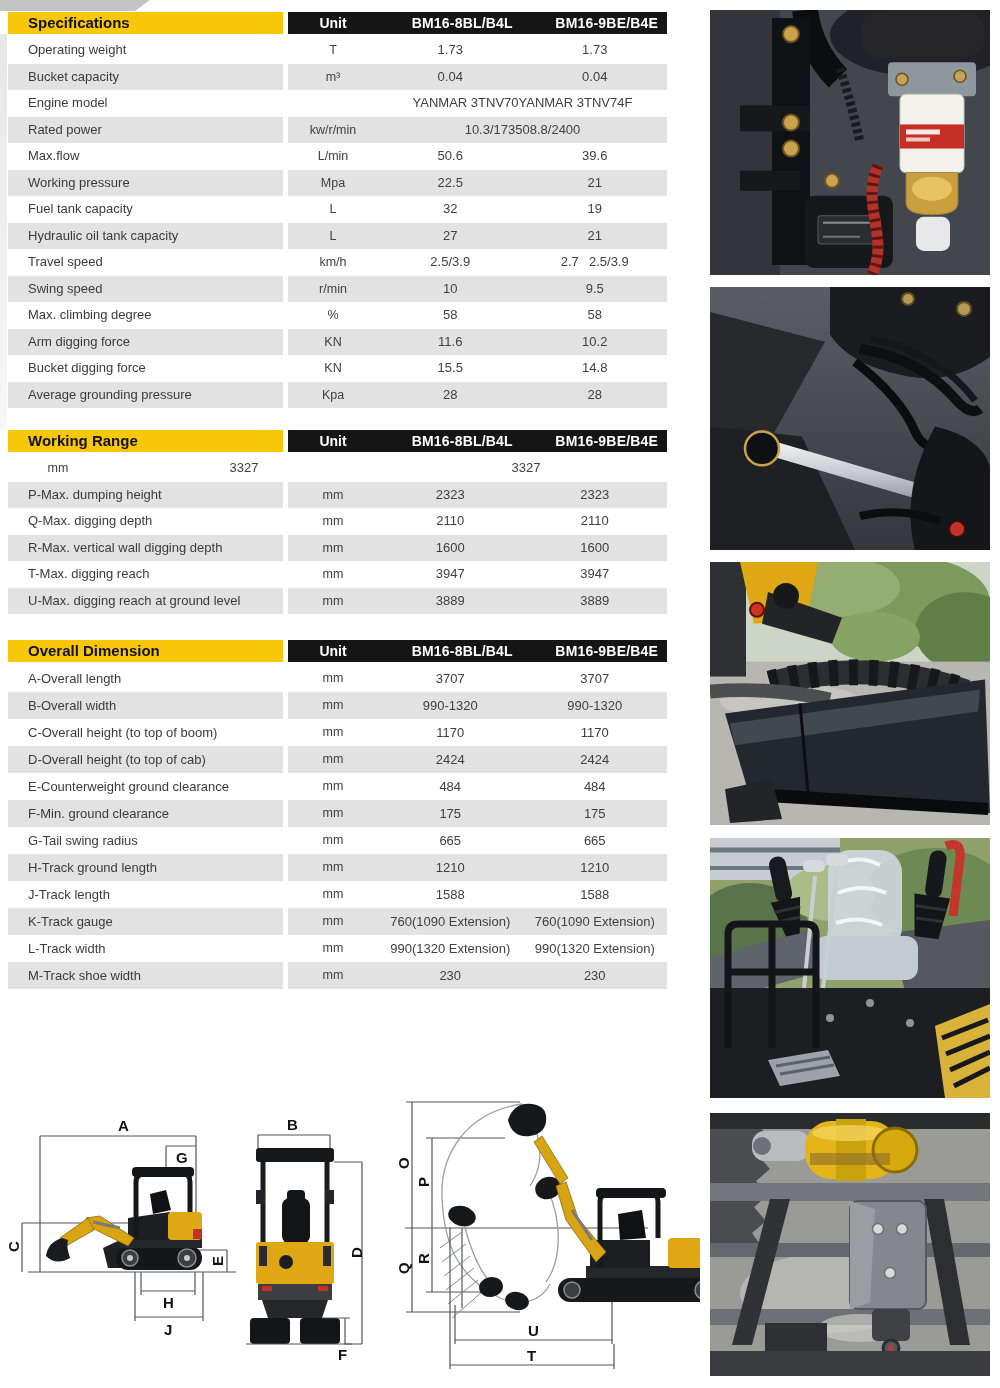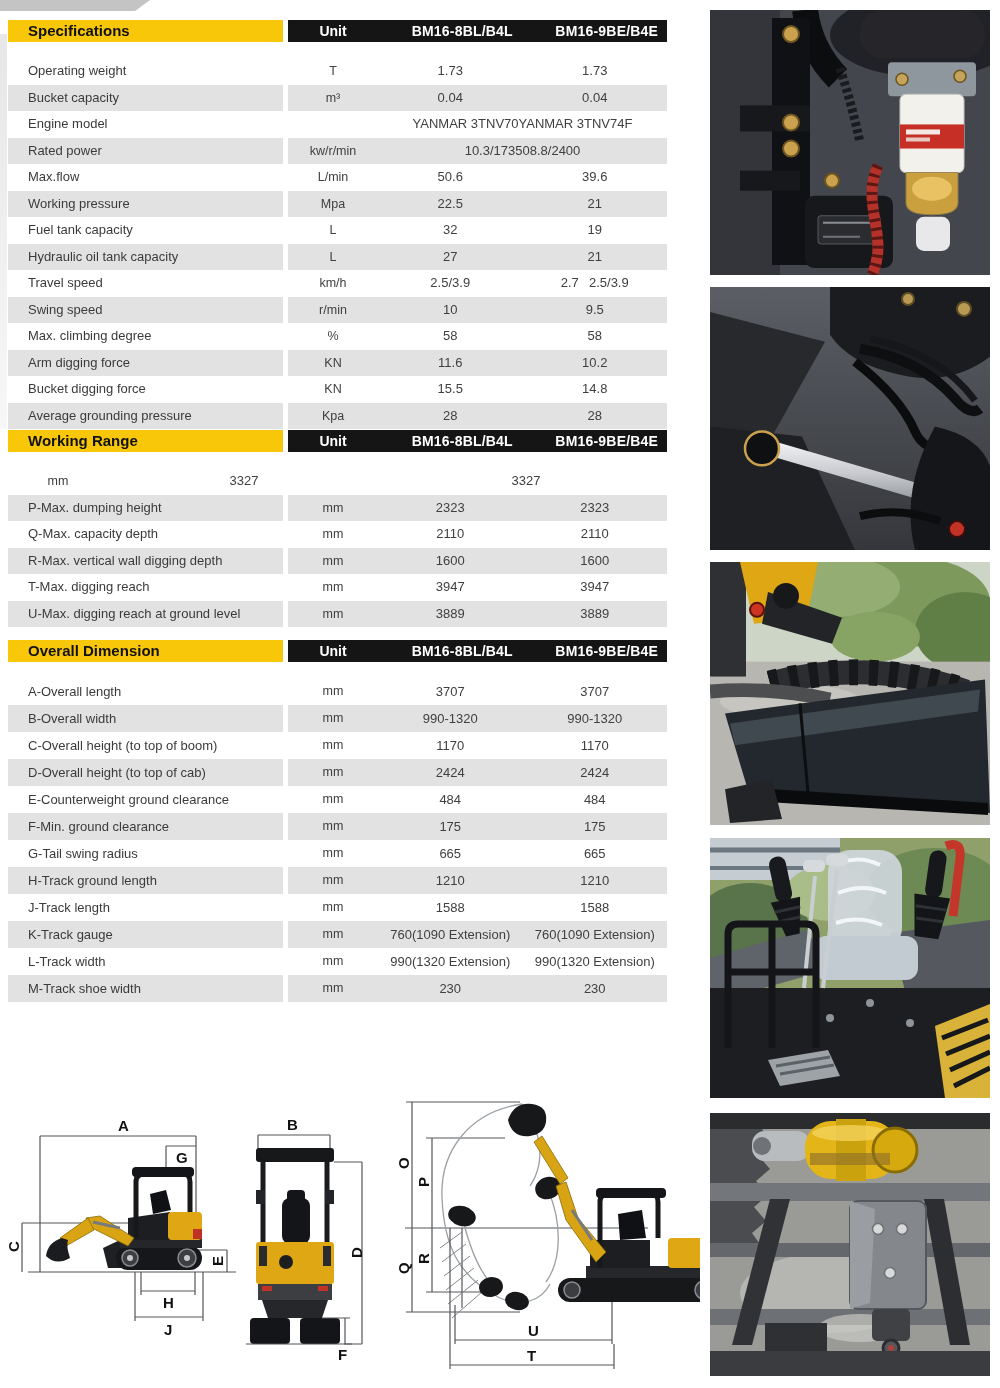--- a/index.html
+++ b/index.html
@@ -4,30 +4,30 @@
 <style>
   html,body{margin:0;padding:0;background:#fff;}
   .sheet{position:relative;width:1000px;height:1388px;background:#fff;overflow:hidden;
          font-family:"Liberation Sans",sans-serif;color:#333;}
   .top-slant{position:absolute;top:0;left:0;width:150px;height:11px;background:#c4c4c4;
              clip-path:polygon(0 0,100% 0,90% 100%,0 100%);}
   .left-strip{position:absolute;left:0;top:34px;width:7px;height:395px;
               background:linear-gradient(180deg,#e7e7e7,#f7f7f7);}
   
   .tbl{position:absolute;left:8px;width:659px;}
-  .t1{top:20px;} .t2{top:430px;} .t3{top:640px;}
+  .t1{top:12px;} .t2{top:430px;} .t3{top:640px;}
   .thead{display:flex;height:22px;}
   .title-cell{width:275px;box-sizing:border-box;background:#f8c70a;color:#111;
               font-weight:bold;font-size:15px;line-height:22px;padding-left:20px;}
   .hgap,.gap{width:5px;background:#fff;}
   .head-dark{flex:1;background:#151515;color:#fff;display:flex;font-weight:bold;
              font-size:14px;line-height:22px;gap:24px;}
   .head-dark .hu{width:90px;text-align:center;}
   .head-dark .hc{flex:1;text-align:center;letter-spacing:.2px;}
-  .tbody{margin-top:16px;}
+  .tbody{margin-top:3px;}
   .row{display:flex;height:26.5px;line-height:26.5px;font-size:13px;}
   .t3 .row{height:27px;line-height:27px;}
   .row .label{width:275px;box-sizing:border-box;padding-left:20px;color:#3b3b3b;
               white-space:nowrap;overflow:hidden;}
   .row .data{flex:1;display:flex;color:#404040;}
   .row .unit{width:90px;text-align:center;font-size:12.5px;}
   .row .val{flex:1;text-align:center;}
   .row.alt .label,.row.alt .data{background:#e2e2e2;}
   
   .photo{position:absolute;left:710px;width:280px;overflow:hidden;background:#888;}
@@ -208,21 +208,21 @@
         <div class="row alt">
           <div class="label">P-Max. dumping height</div>
           <div class="gap"></div>
           <div class="data">
             <div class="unit">mm</div>
             <div class="val">2323</div>
             <div class="val">2323</div>
           </div>
         </div>
         <div class="row">
-          <div class="label">Q-Max. capacity depth</div>
+          <div class="label">Q-Max. digging depth</div>
           <div class="gap"></div>
           <div class="data">
             <div class="unit">mm</div>
             <div class="val">2110</div>
             <div class="val">2110</div>
           </div>
         </div>
         <div class="row alt">
           <div class="label">R-Max. vertical wall digging depth</div>
           <div class="gap"></div>

